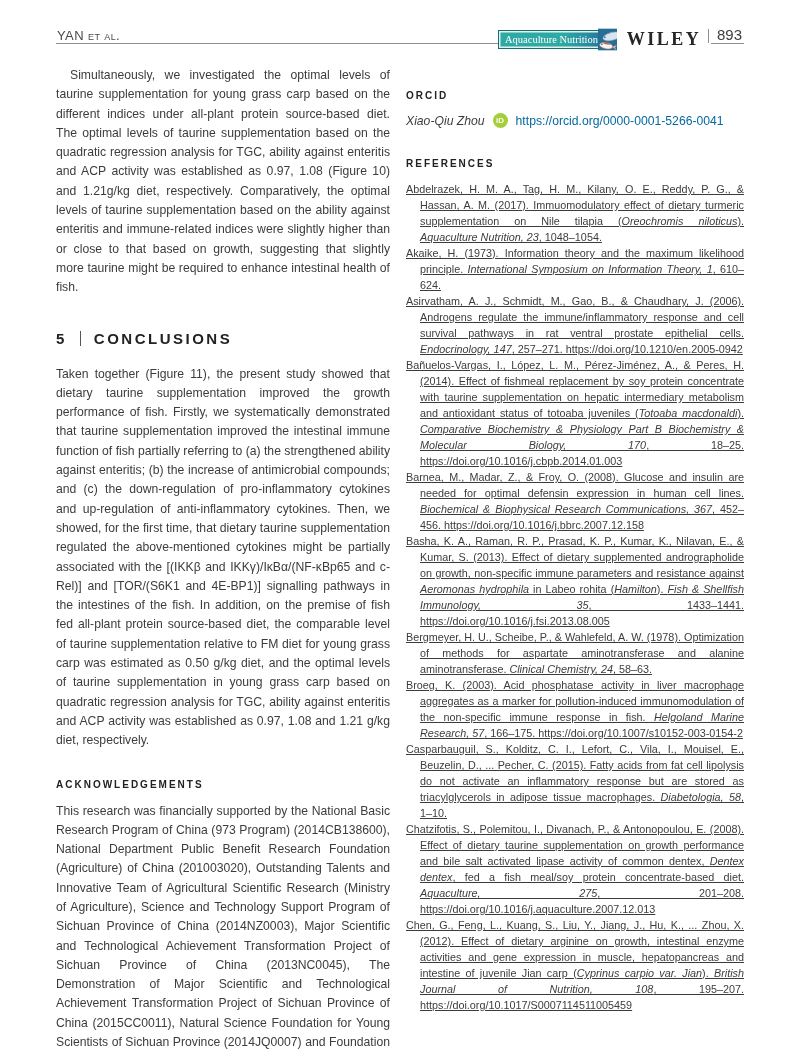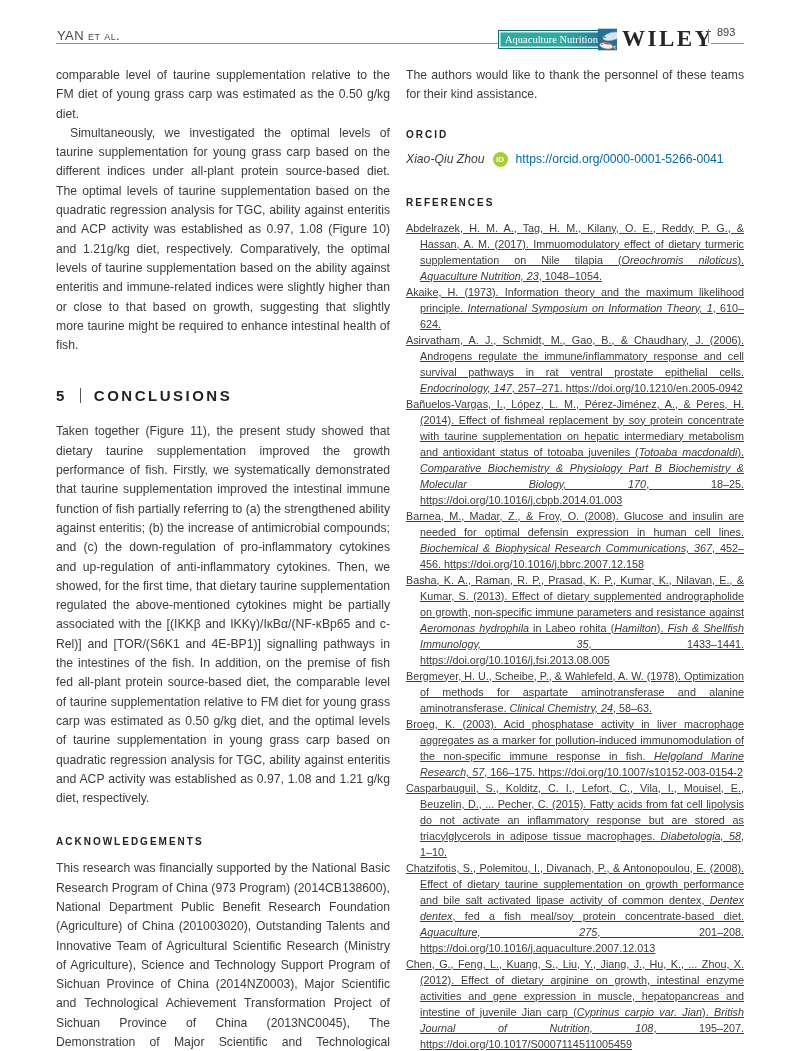--- a/index.html
+++ b/index.html
@@ -23,24 +23,24 @@
   }
   .journal-badge-title {
     font-family:"Liberation Serif", serif; color:#ffffff; font-size:10.5px;
     padding-left:6px; white-space:nowrap; flex:1;
   }
   .badge-fish { width:30px; height:23px; margin-right:2px; flex:none; }
   .wiley-logo {
     position:absolute; left:617px; top:27px; width:84px; text-align:center;
     background:#ffffff; padding:0 5px;
     font-family:"Liberation Serif", serif; font-weight:bold;
-    font-size:23px; letter-spacing:2.5px; color:#262626; line-height:24px;
+    font-size:18px; letter-spacing:2.5px; color:#262626; line-height:24px;
   }
   .pageno-tick { position:absolute; left:708px; top:29px; width:1px; height:14px; background:#8f8f8f; }
-  .page-number { position:absolute; left:717px; top:26px; font-size:11px; color:#3c3c3c; }
+  .page-number { position:absolute; left:717px; top:26px; font-size:15px; color:#3c3c3c; }
 
   
   .columns {
     position:absolute; top:66px; left:56px; width:688px;
     display:flex; gap:16px;
   }
   .col-left  { width:334px; flex:none; }
   .col-right { width:338px; flex:none; }
 
   .body-p {
@@ -108,36 +108,34 @@
     </svg>
   </div>
 
   <div class="wiley-logo">WILEY</div>
   <div class="pageno-tick"></div>
   <div class="page-number">893</div>
 
   <div class="columns">
 
     <div class="col-left">
-      <p class="body-p">comparable level of taurine supplementation relative to the FM diet of young grass carp was estimated as the 0.50 g/kg diet.</p>
       <p class="body-p indent">Simultaneously, we investigated the optimal levels of taurine supplementation for young grass carp based on the different indices under all-plant protein source-based diet. The optimal levels of taurine supplementation based on the quadratic regression analysis for TGC, ability against enteritis and ACP activity was established as 0.97, 1.08 (Figure 10) and 1.21g/kg diet, respectively. Comparatively, the optimal levels of taurine supplementation based on the ability against enteritis and immune-related indices were slightly higher than or close to that based on growth, suggesting that slightly more taurine might be required to enhance intestinal health of fish.</p>
 
       <h2 class="section-h">
         <span class="section-num">5</span>
         <span class="section-pipe"></span>
         <span>CONCLUSIONS</span>
       </h2>
       <p class="body-p">Taken together (Figure 11), the present study showed that dietary taurine supplementation improved the growth performance of fish. Firstly, we systematically demonstrated that taurine supplementation improved the intestinal immune function of fish partially referring to (a) the strengthened ability against enteritis; (b) the increase of antimicrobial compounds; and (c) the down-regulation of pro-inflammatory cytokines and up-regulation of anti-inflammatory cytokines. Then, we showed, for the first time, that dietary taurine supplementation regulated the above-mentioned cytokines might be partially associated with the [(IKKβ and IKKγ)/IκBα/(NF-κBp65 and c-Rel)] and [TOR/(S6K1 and 4E-BP1)] signalling pathways in the intestines of the fish. In addition, on the premise of fish fed all-plant protein source-based diet, the comparable level of taurine supplementation relative to FM diet for young grass carp was estimated as 0.50 g/kg diet, and the optimal levels of taurine supplementation in young grass carp based on quadratic regression analysis for TGC, ability against enteritis and ACP activity was established as 0.97, 1.08 and 1.21 g/kg diet, respectively.</p>
 
       <h3 class="sub-h">ACKNOWLEDGEMENTS</h3>
       <p class="body-p">This research was financially supported by the National Basic Research Program of China (973 Program) (2014CB138600), National Department Public Benefit Research Foundation (Agriculture) of China (201003020), Outstanding Talents and Innovative Team of Agricultural Scientific Research (Ministry of Agriculture), Science and Technology Support Program of Sichuan Province of China (2014NZ0003), Major Scientific and Technological Achievement Transformation Project of Sichuan Province of China (2013NC0045), The Demonstration of Major Scientific and Technological Achievement Transformation Project of Sichuan Province of China (2015CC0011), Natural Science Foundation for Young Scientists of Sichuan Province (2014JQ0007) and Foundation of Sichuan Youth Science and Technology Innovation Research Team (2017TD0002). Supported by the Earmarked Fund for China Agriculture Research System (CARS-45), the Key Fund Project of Sichuan Provincial Department of Education (16ZA0022) and the 111 project (D17015).</p>
     </div>
 
     <div class="col-right">
-      <p class="body-p">The authors would like to thank the personnel of these teams for their kind assistance.</p>
 
       <h3 class="sub-h orcid-h">ORCID</h3>
       <p class="orcid-line">
         <span class="orcid-author">Xiao-Qiu Zhou</span>
         <span class="orcid-badge">iD</span>
         <a class="orcid-link" href="#">https://orcid.org/0000-0001-5266-0041</a>
       </p>
 
       <h3 class="sub-h refs-h">REFERENCES</h3>
       <div class="refs">

